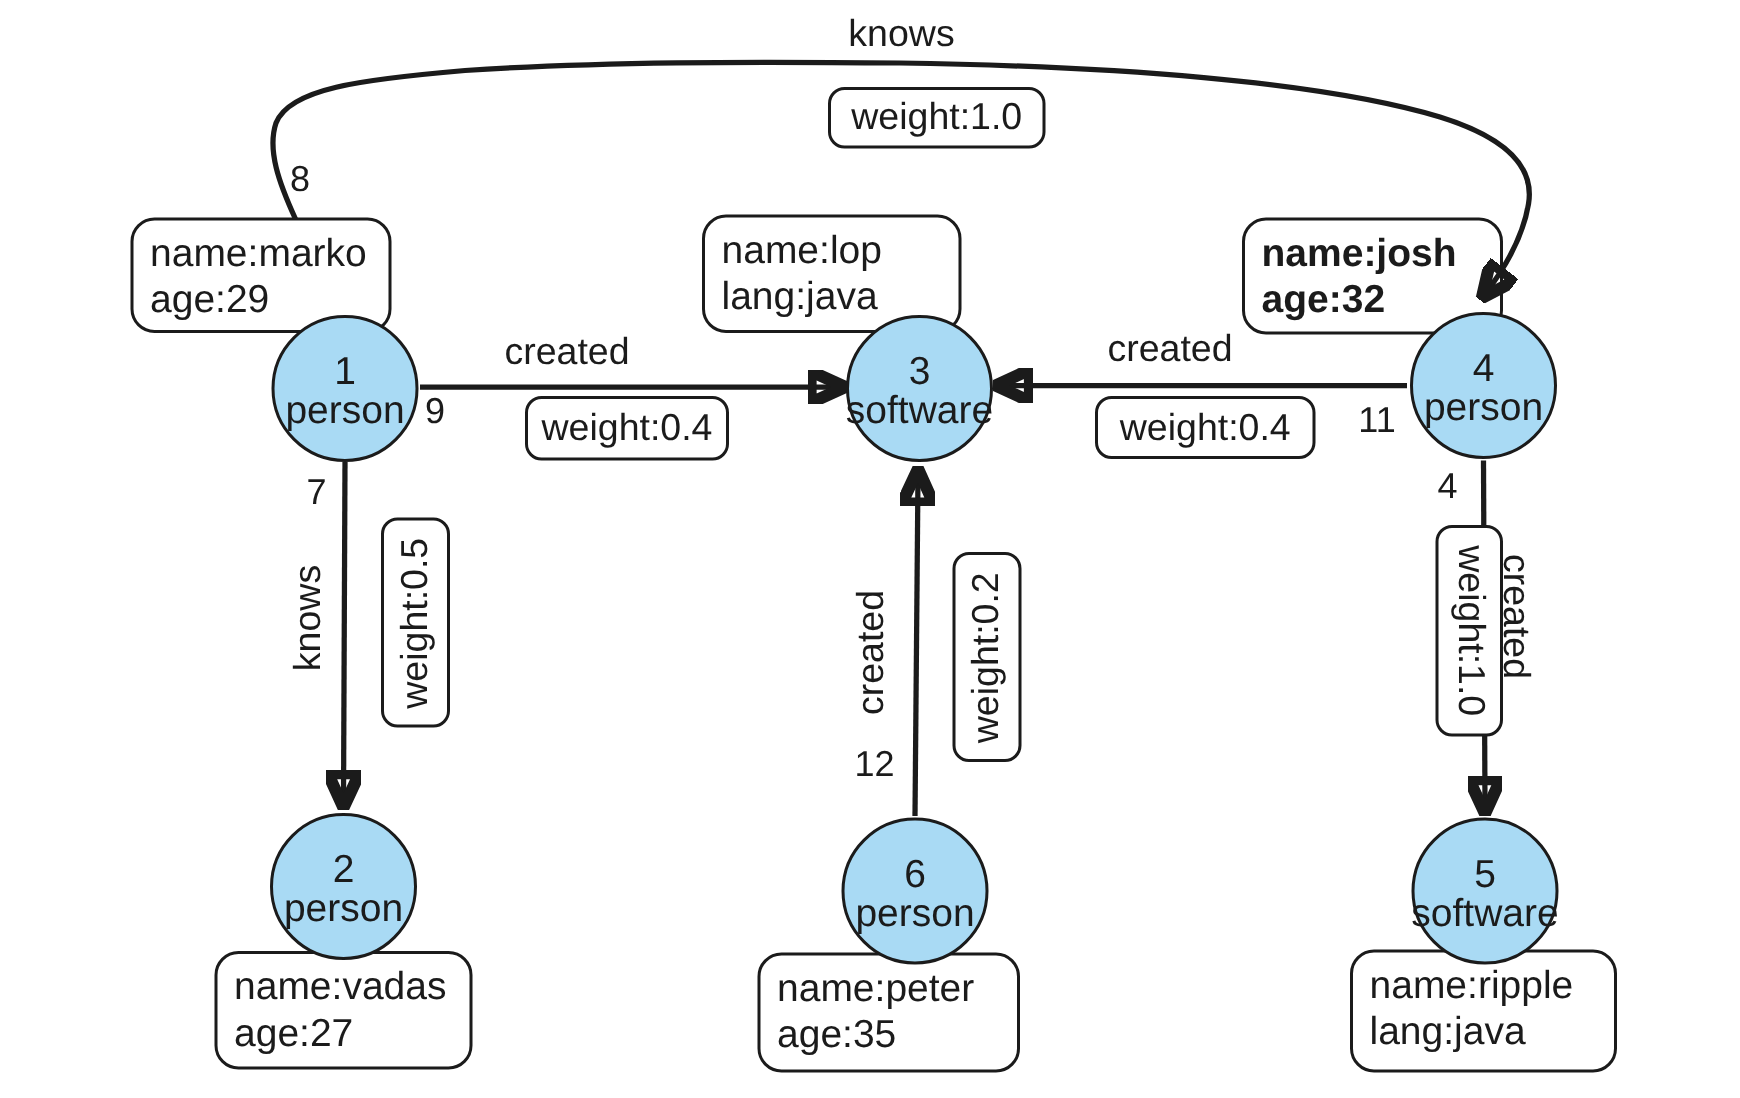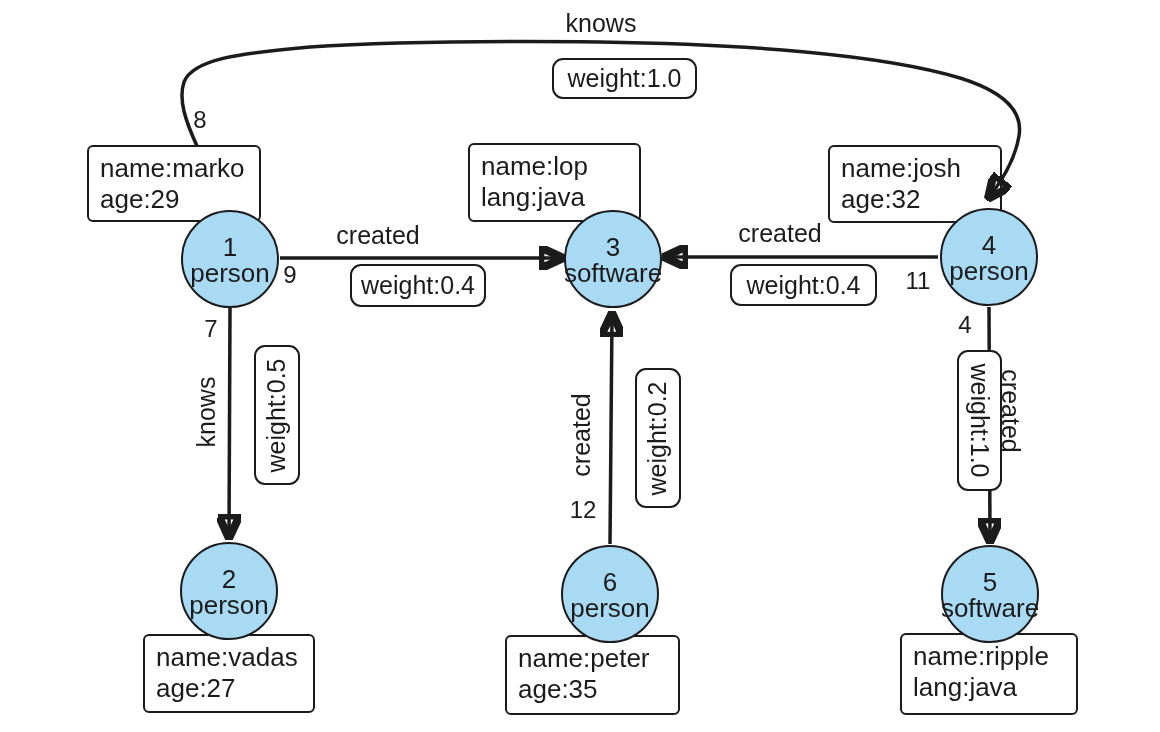--- a/index.html
+++ b/index.html
@@ -13,21 +13,21 @@
     border:2.5px solid #1b1b1b; border-radius:50%;
     background:var(--node_fill,#a9daf4);
     display:flex; flex-direction:column; align-items:center; justify-content:center;
     z-index:20; text-align:center;
   }
   .node .nid   { font-size:26px; line-height:28px; }
   .node .ntype { font-size:26px; line-height:25px; }
   
   .propbox {
     position:absolute; box-sizing:border-box; background:var(--box_bg,#ffffff);
-    border:2.5px solid #1b1b1b; border-radius:6px;
+    border:2.5px solid #1b1b1b; border-radius:16px;
     padding:6px 0 0 11px; font-size:26px; line-height:31px; z-index:10;
     white-space:nowrap;
   }
   
   .pill {
     position:absolute; box-sizing:border-box; background:var(--box_bg,#ffffff);
     border:2.5px solid #1b1b1b; border-radius:11px;
     display:flex; align-items:center; justify-content:center;
     font-size:25px; z-index:40; white-space:nowrap;margin-left:19px;
   }
@@ -59,21 +59,21 @@
     <div>age:29</div>
   </div>
   <div class="propbox" style="left:143px; top:634px; width:172px; height:79px;">
     <div>name:vadas</div>
     <div>age:27</div>
   </div>
   <div class="propbox" style="left:450px; top:143px; width:173px; height:79px;margin-left:18px;">
     <div>name:lop</div>
     <div>lang:java</div>
   </div>
-  <div class="propbox" style="left:828px; top:145px; width:174px; height:78px;">
+  <div class="propbox" style="left:828px; top:145px; width:174px; height:78px;font-weight:bold;">
     <div>name:josh</div>
     <div>age:32</div>
   </div>
   <div class="propbox" style="left:900px; top:633px; width:178px; height:82px;">
     <div>name:ripple</div>
     <div>lang:java</div>
   </div>
   <div class="propbox" style="left:505px; top:635px; width:175px; height:80px;">
     <div>name:peter</div>
     <div>age:35</div>

